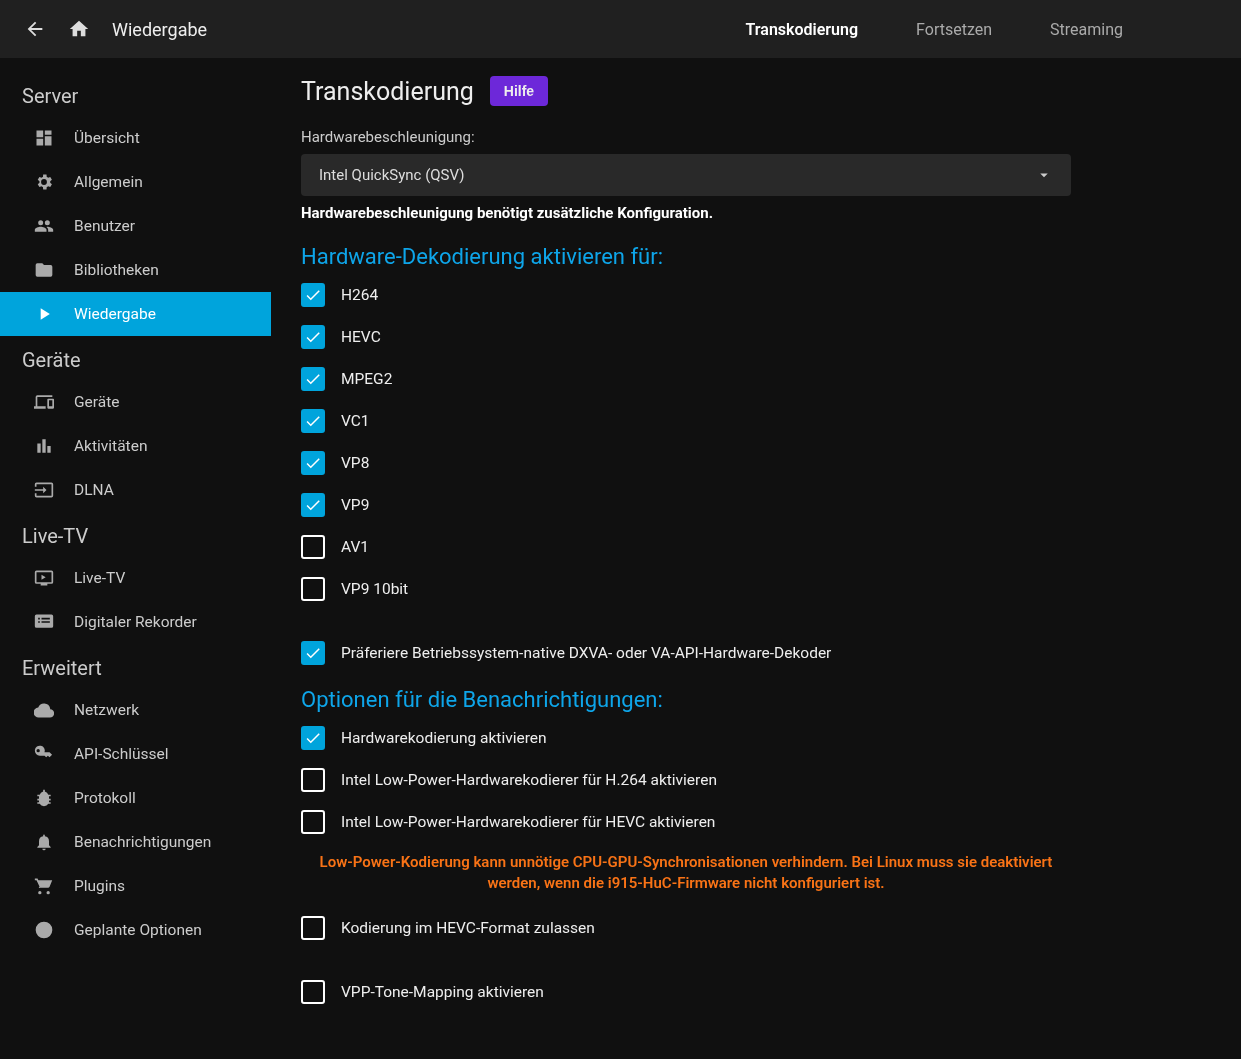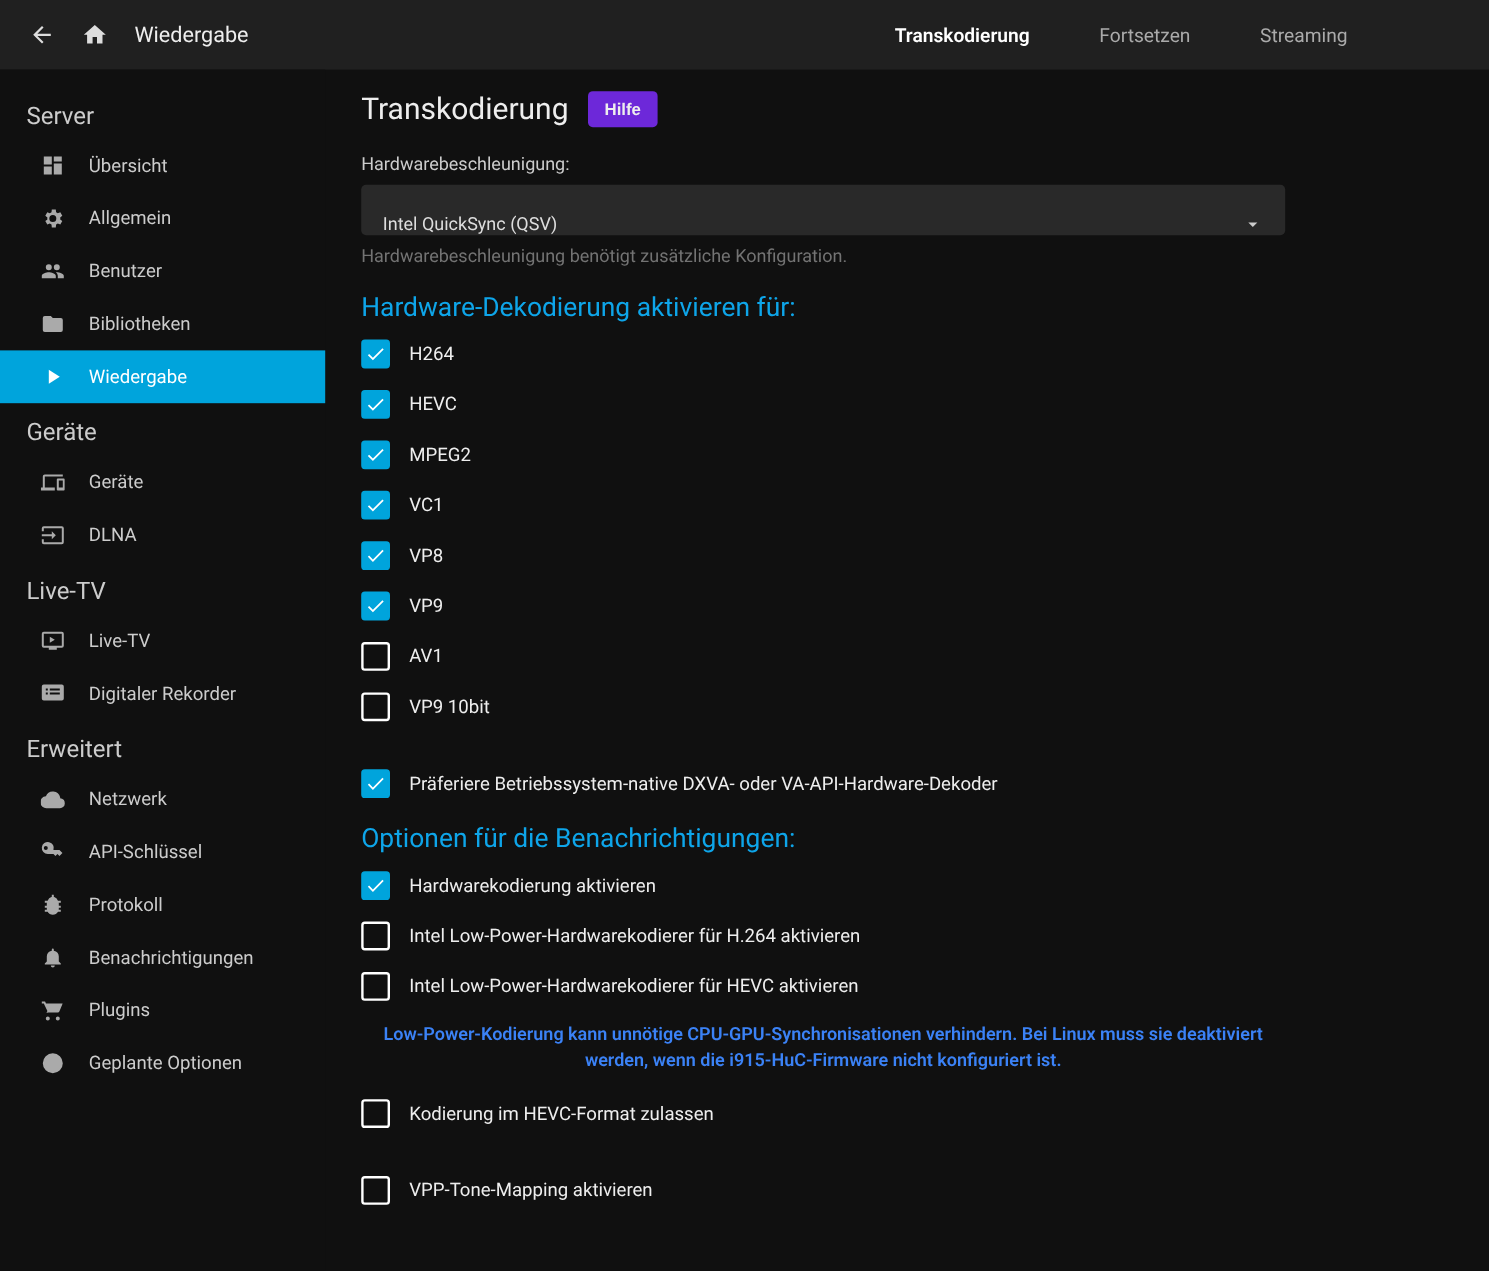--- a/index.html
+++ b/index.html
@@ -50,26 +50,26 @@
     .page-title{font-size:25px;color:#eee}
     .help-btn{
       background:#6d28d9;color:#eee;border:none;
       padding:7px 14px;font-size:14px;font-weight:600;
       border-radius:4px;cursor:pointer
     }
     .field-label{color:#ccc;font-size:15px;margin-bottom:8px;display:block}
     .section-label{color:#0ea5e9;font-size:22px;margin:22px 0 14px}
     .select-wrap{
       background:#292929;border-radius:4px;
-      display:flex;align-items:flex-end;justify-content:space-between;
+      display:flex;align-items:center;justify-content:space-between;
       padding:0 18px;height:42px;cursor:pointer;
     }
     .select-wrap svg{width:18px;height:18px;fill:#ccc}
-    .link-note{color:#737373;font-weight:400;font-size:15px;margin-top:8px;display:block}
-    .note-centered{color:#3b82f6;font-weight:600;font-size:15px;text-align:center;max-width:740px;margin:18px auto 0;line-height:1.4}
+    .link-note{color:#ffffff;font-weight:700;font-size:15px;margin-top:8px;display:block}
+    .note-centered{color:#f97316;font-weight:600;font-size:15px;text-align:center;max-width:740px;margin:18px auto 0;line-height:1.4}
     .checkbox-row{display:flex;align-items:center;gap:16px;margin-bottom:18px;cursor:pointer}
     .cb{
       width:24px;height:24px;border:2px solid #fff;border-radius:3px;
       display:flex;align-items:center;justify-content:center;flex-shrink:0
     }
     .cb.checked{background:#00a4dc;border-color:#00a4dc}
     .cb svg{width:18px;height:18px;fill:#fff;display:none}
     .cb.checked svg{display:block}
     .cb-label{color:#eee;font-size:15.5px}
     .spacer-small{height:22px}
@@ -145,20 +145,28 @@
         <span class="nicon">
           <svg viewBox="0 0 24 24">
             <path d="M4 6h18V4H4a2 2 0 0 0-2 2v11H0v3h14v-3H4zM23 8h-6a1 1 0 0 0-1 1v10a1 1 0 0 0 1 1h6a1 1 0 0 0 1-1V9a1 1 0 0 0-1-1zm-1 9h-4v-7h4z"></path>
           </svg>
         </span>
         <span>Geräte</span>
       </div>
       <div class="nav-item">
         <span class="nicon">
           <svg viewBox="0 0 24 24">
+            <path d="M4 9h4v11H4zm6-5h4v16h-4zm6 8h4v8h-4z"></path>
+          </svg>
+        </span>
+        <span>Aktivitäten</span>
+      </div>
+      <div class="nav-item">
+        <span class="nicon">
+          <svg viewBox="0 0 24 24">
             <path d="M21 3H3a2 2 0 0 0-2 2v3h2V5h18v14H3v-3H1v3a2 2 0 0 0 2 2h18a2 2 0 0 0 2-2V5a2 2 0 0 0-2-2zM11 16l4-4-4-4v3H1v2h10z"></path>
           </svg>
         </span>
         <span>DLNA</span>
       </div>
       <div class="group-label">Live-TV</div>
       <div class="nav-item">
         <span class="nicon">
           <svg viewBox="0 0 24 24">
             <path d="M21 3H3a2 2 0 0 0-2 2v12a2 2 0 0 0 2 2h5v2h8v-2h5a2 2 0 0 0 2-2V5a2 2 0 0 0-2-2zm0 14H3V5h18zM9 8v6l5-3z"></path>

